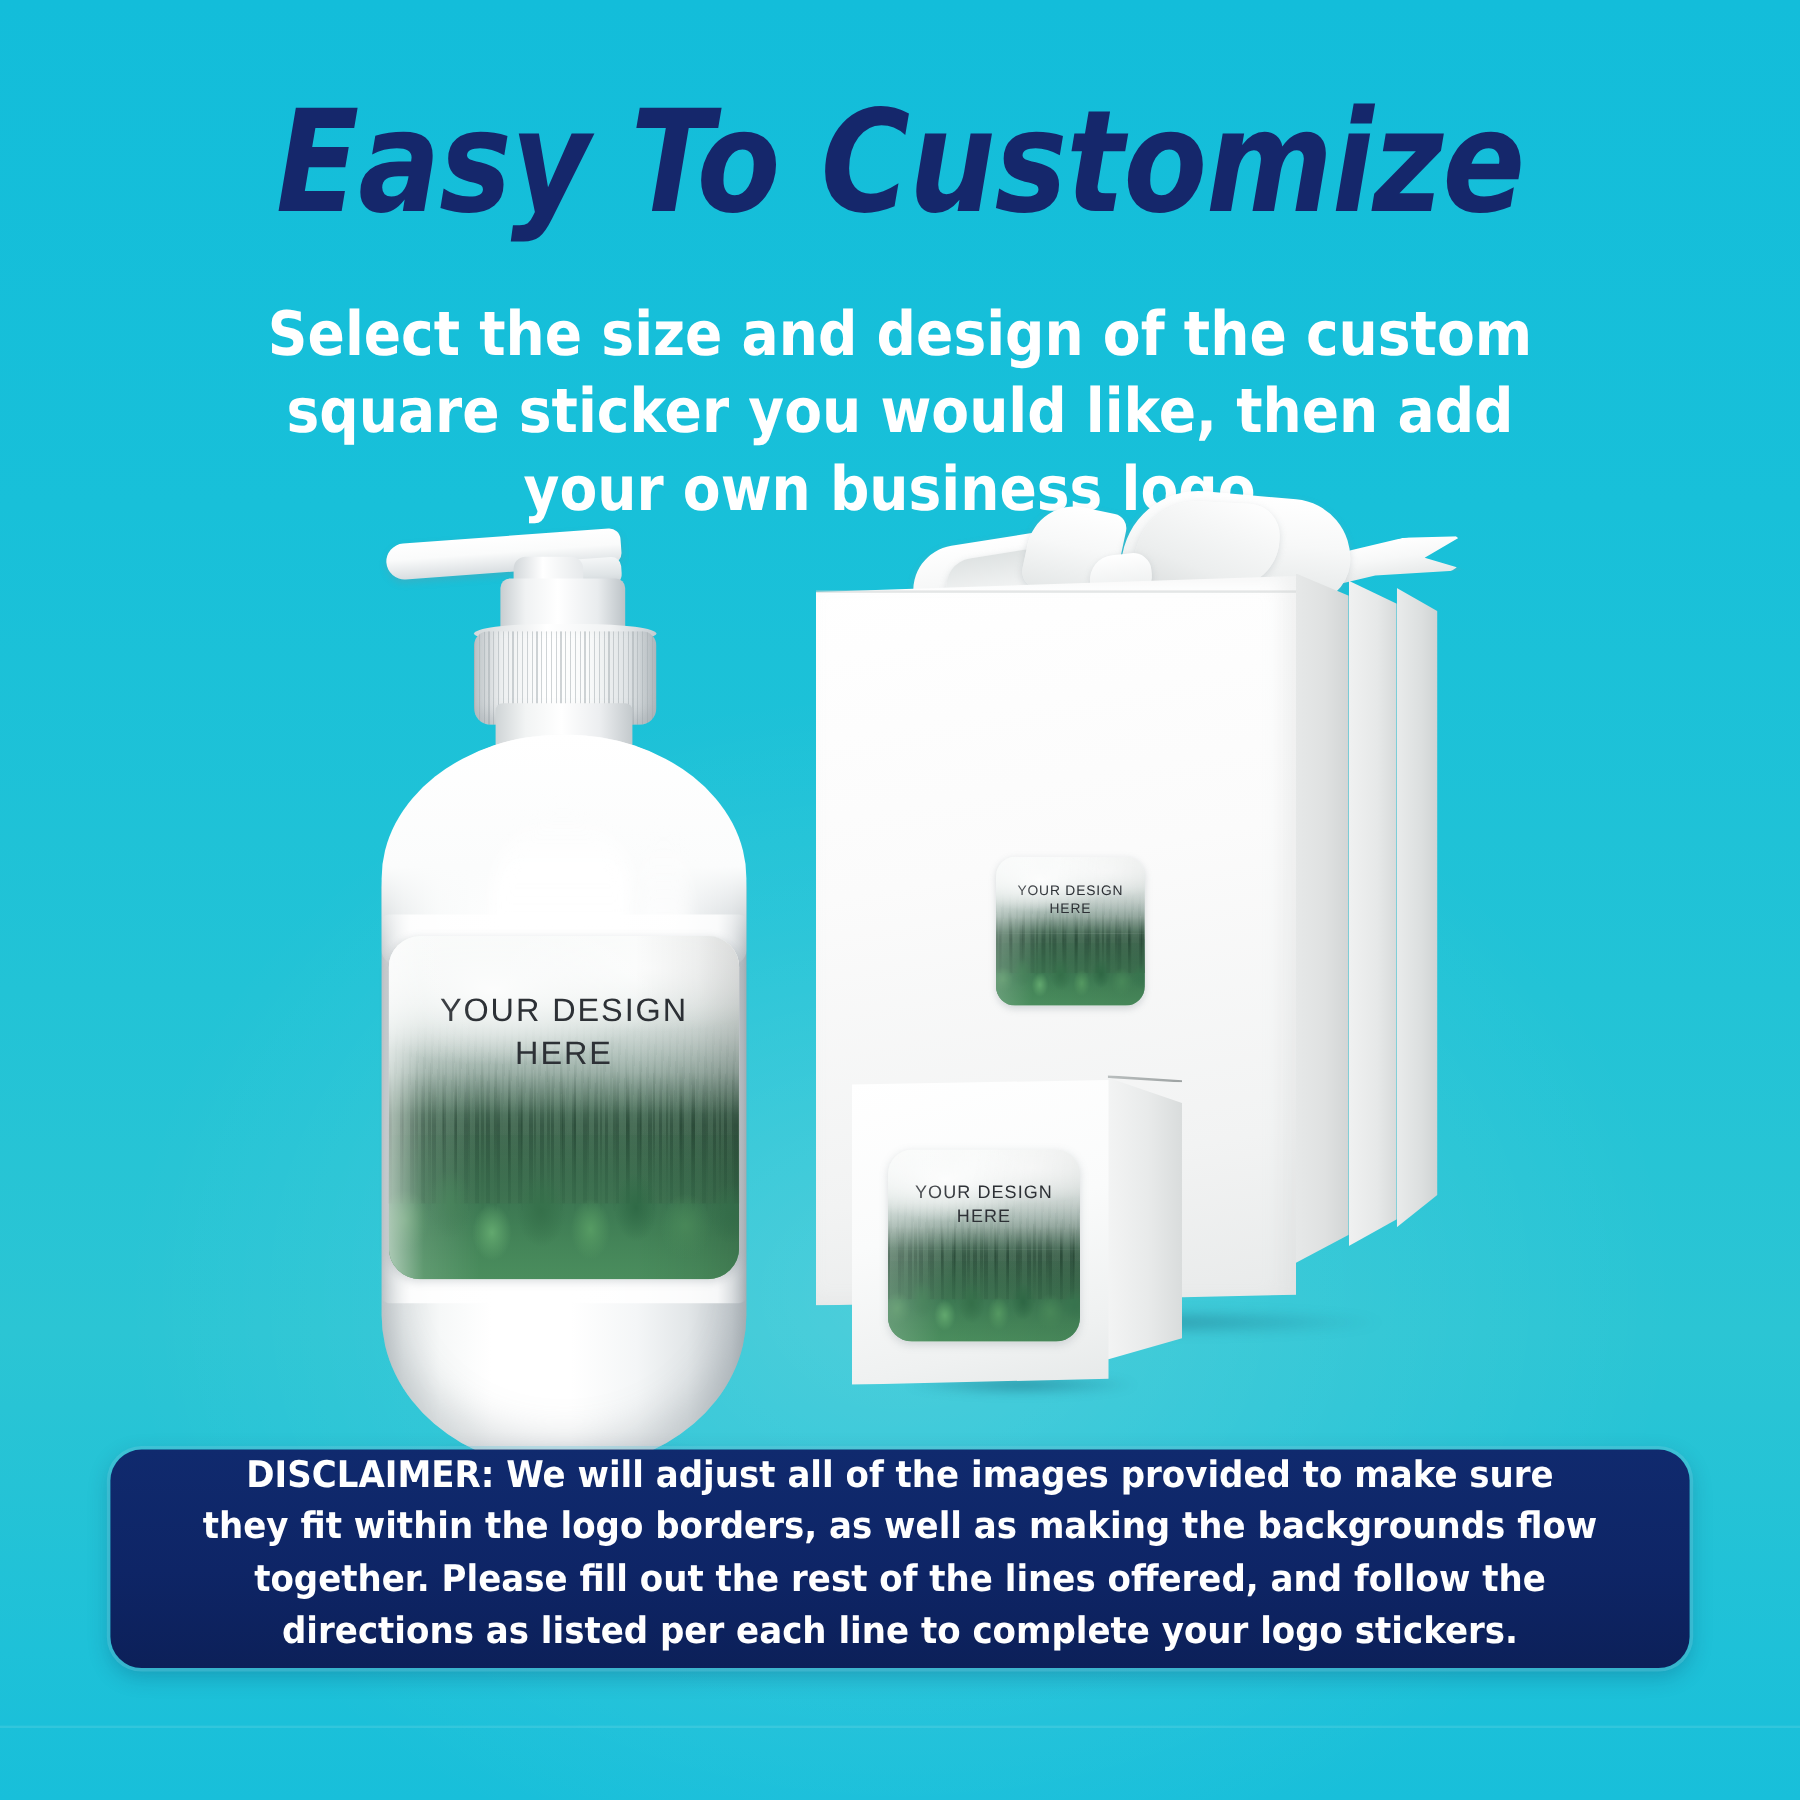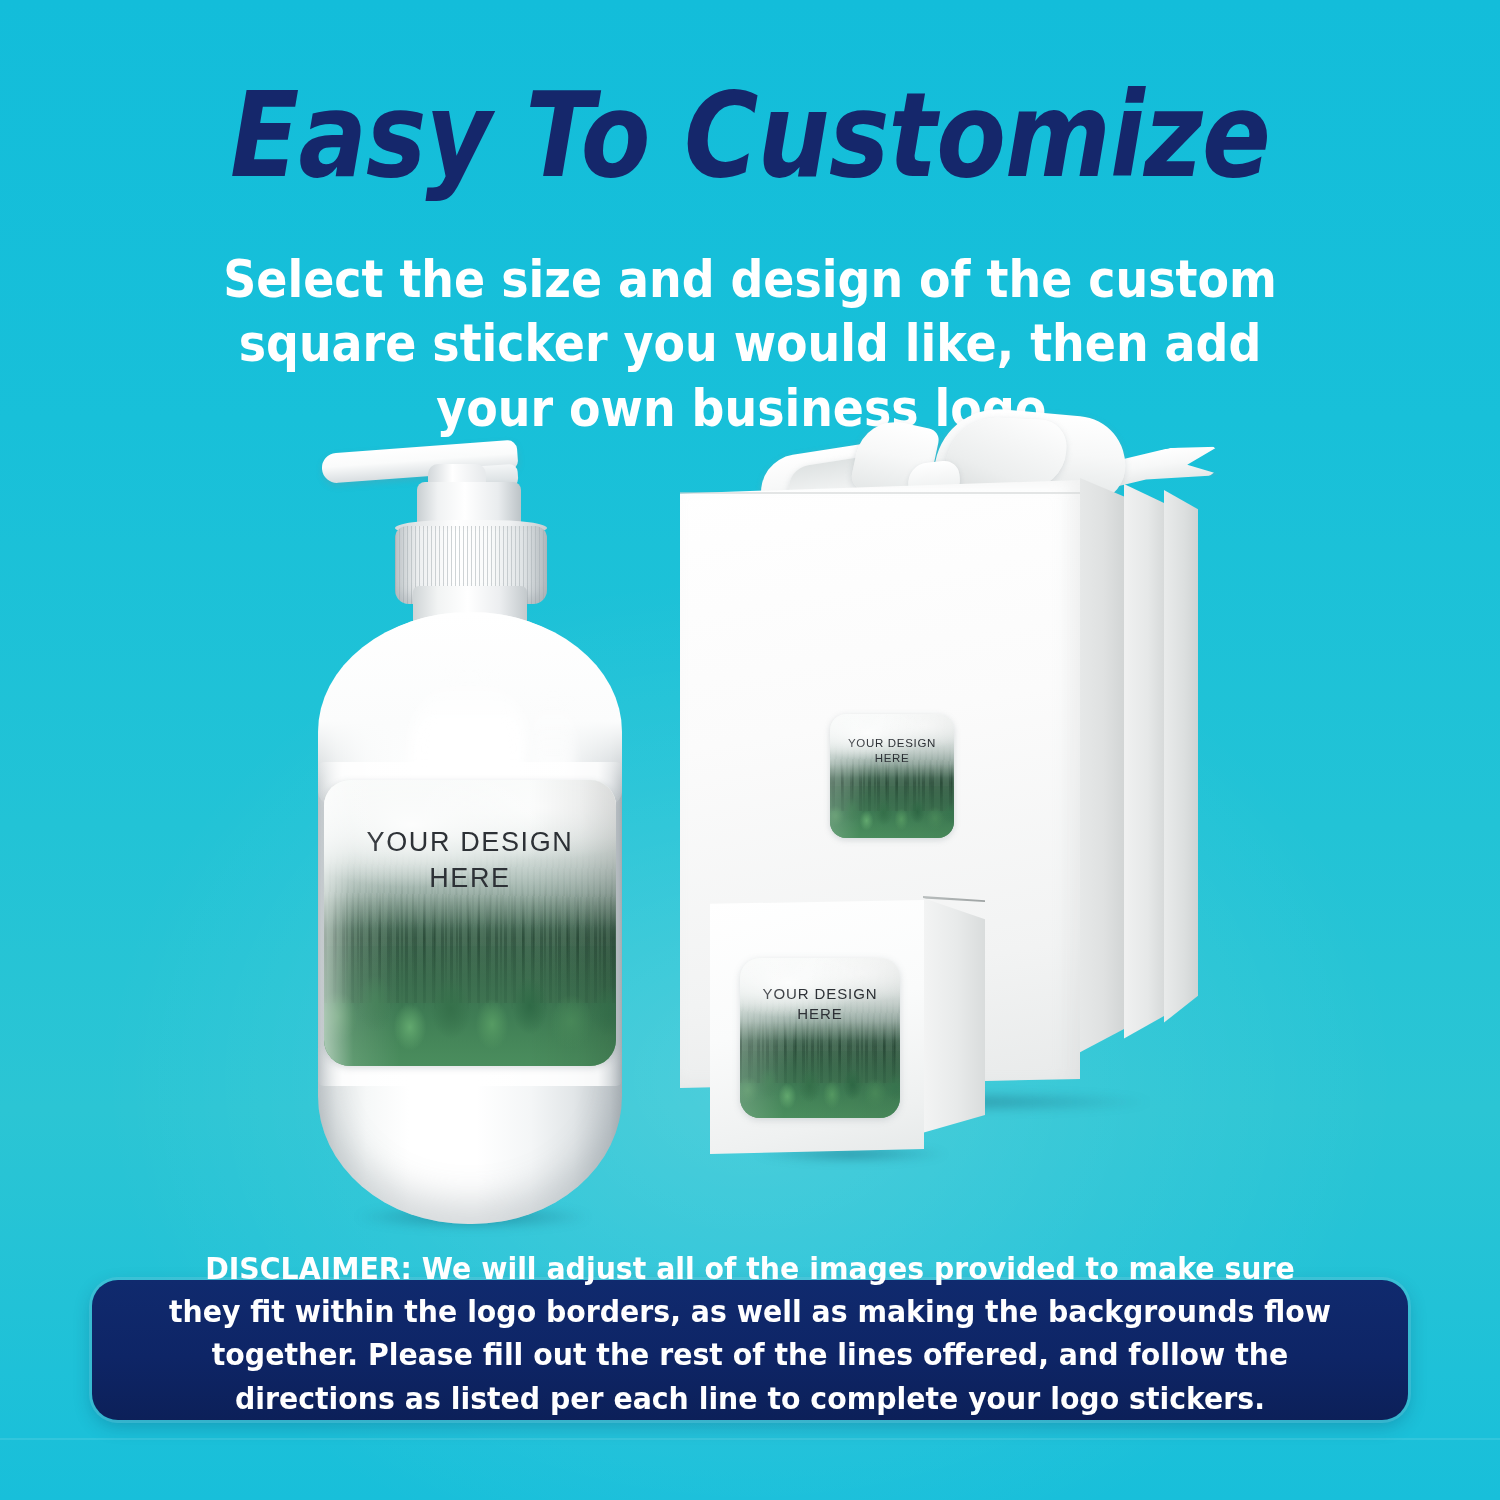--- a/index.html
+++ b/index.html
@@ -423,27 +423,27 @@
     box-shadow: 0 2px 7px rgba(120,132,140,0.26);
   }
   .sb-sticker .sheen {
     position: absolute; inset: 0;
     background: linear-gradient(100deg, rgba(255,255,255,0.28) 0%, rgba(255,255,255,0) 38%, rgba(0,0,0,0.06) 100%);
   }
 
   
   #disclaimer {
     position: absolute;
-    left: 92px; top: 1280px;
-    width: 1316px; height: 140px;
+    left: 92px; top: 1208px;
+    width: 1316px; height: 182px;
     border-radius: 26px;
     background: linear-gradient(180deg, #102A6E 0%, #0E2566 55%, #0C2059 100%);
     box-shadow: 0 0 0 3px rgba(110,205,225,0.35), 0 6px 18px rgba(8,40,80,0.25);
     display: flex;
-    align-items: flex-end;
+    align-items: flex-start;
     justify-content: center;
   }
   .disclaimer-text {
     width: 1250px;
     text-align: center;
     color: #ffffff;
     font-family: "DejaVu Sans", sans-serif;
     font-weight: 700;
     font-size: 30.5px;
     line-height: 1.42;

